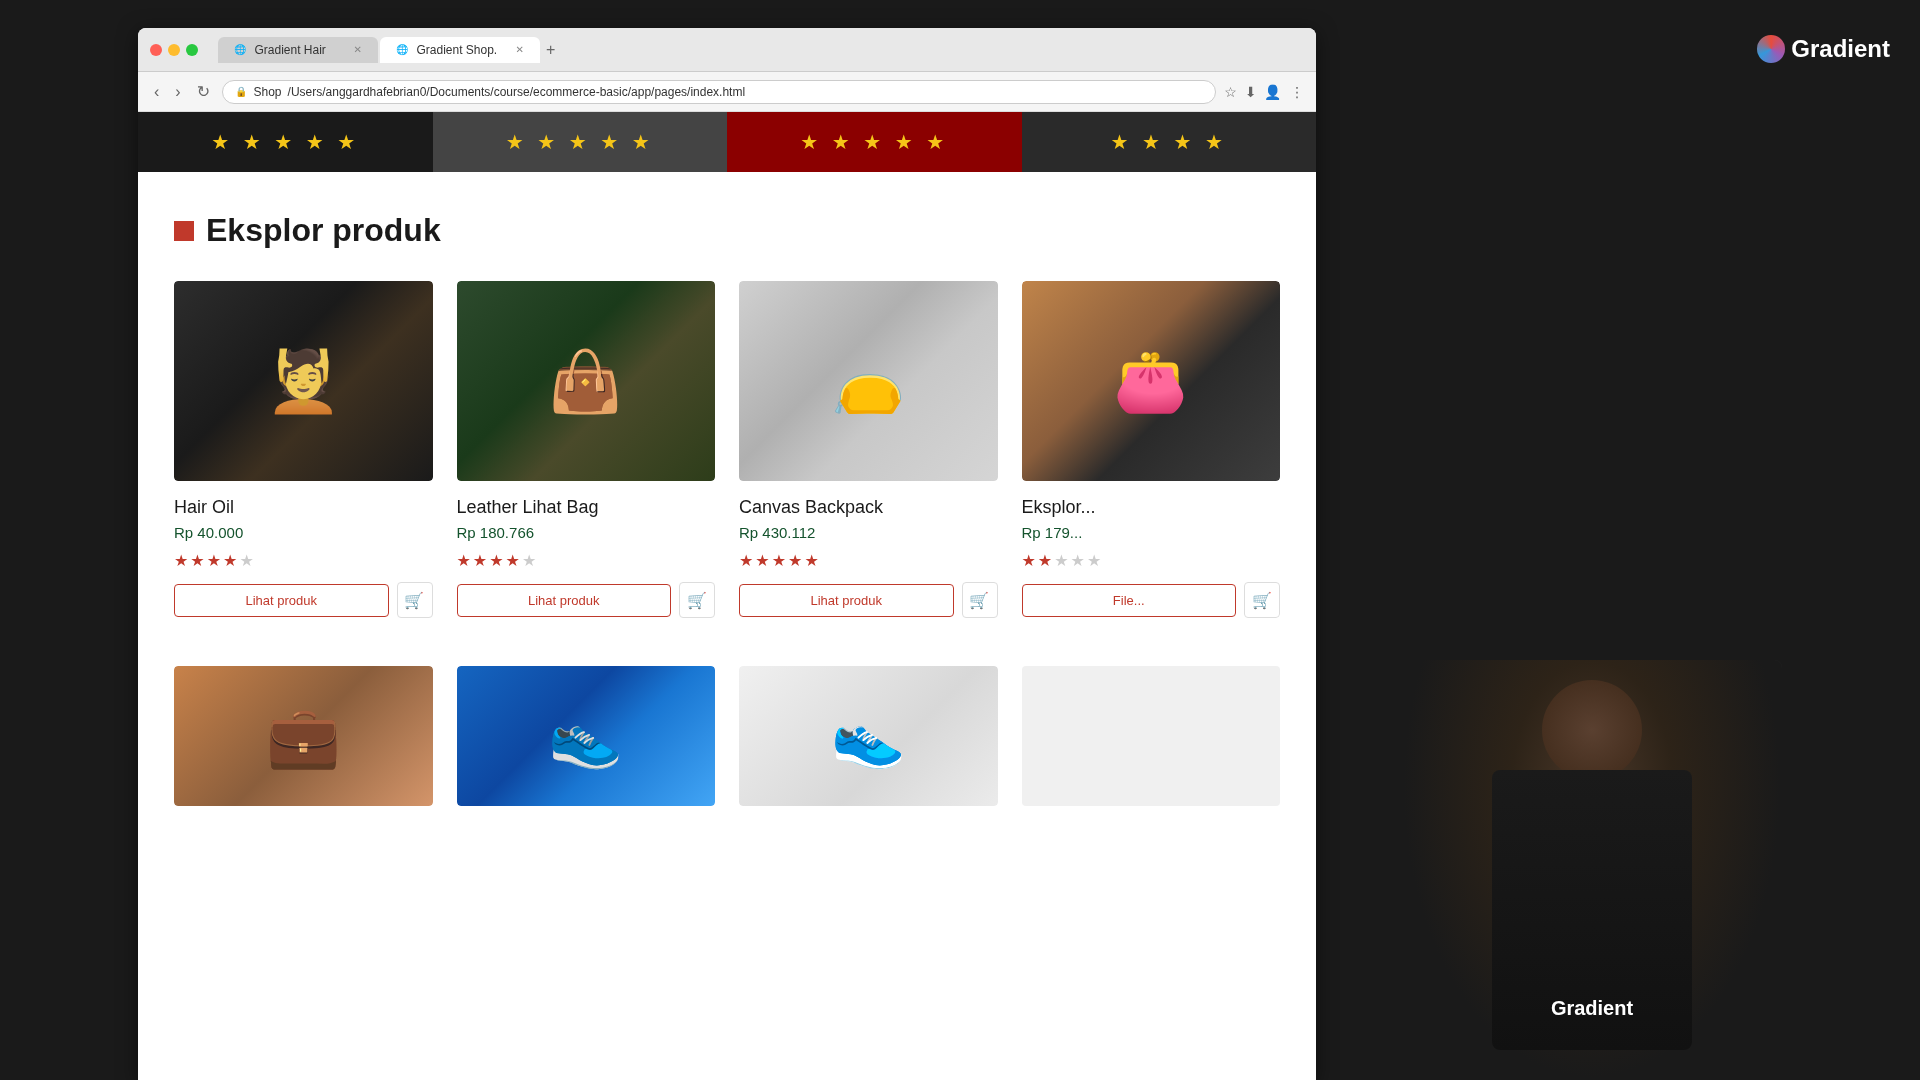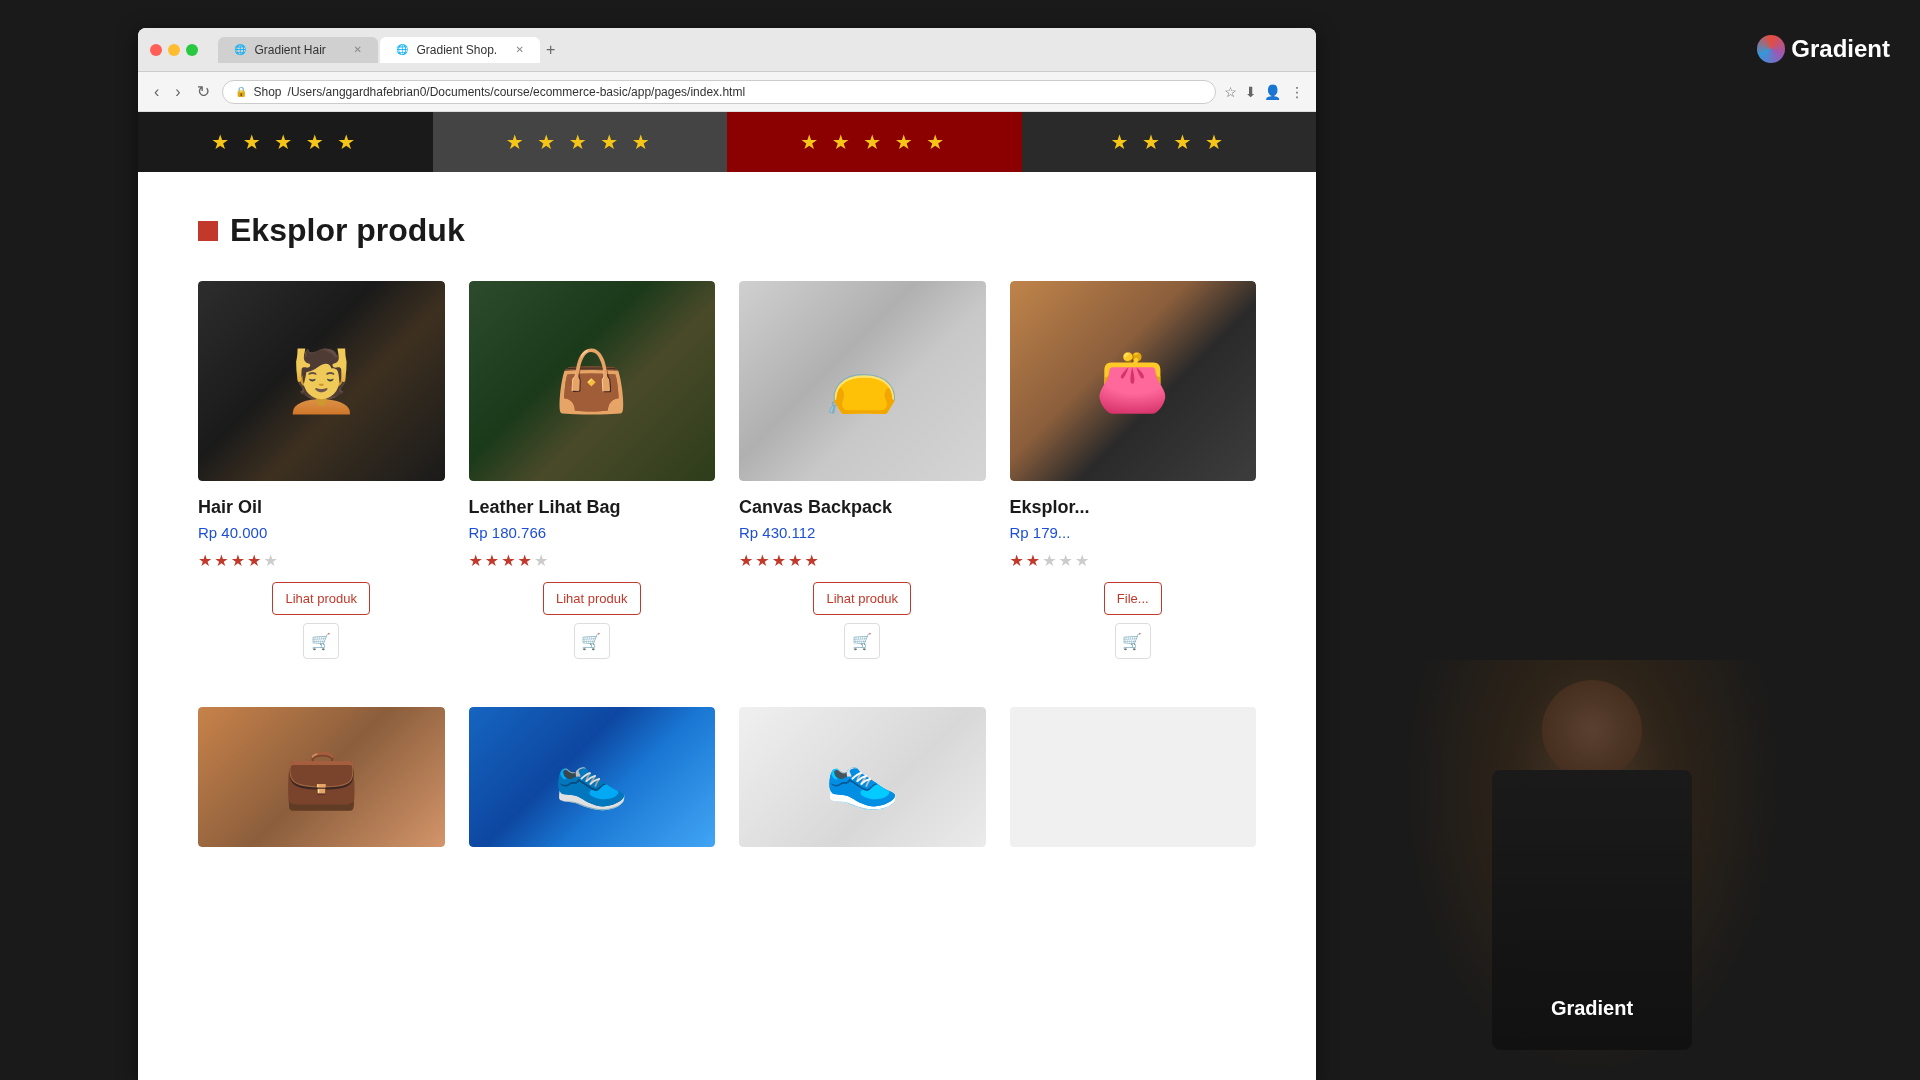--- a/index.html
+++ b/index.html
@@ -110,21 +110,21 @@
       font-size: 20px;
       letter-spacing: 4px;
     }
 
     .rating-section.dark { background: #1a1a1a; color: #f5c518; }
     .rating-section.med { background: #444; color: #f5c518; }
     .rating-section.red { background: #8b0000; color: #f5c518; }
     .rating-section.darker { background: #2a2a2a; color: #f5c518; }
 
     
-    .main-content { padding: 40px 60px; }
+    .main-content { padding: 40px 36px; }
 
     .section-header {
       display: flex;
       align-items: center;
       gap: 12px;
       margin-bottom: 32px;
     }
 
     .red-square {
       width: 20px;
@@ -243,45 +243,44 @@
       justify-content: center;
     }
     .img-white-shoes::before {
       content: '👟';
       font-size: 60px;
       filter: brightness(1.2);
     }
 
     .product-name {
       font-size: 18px;
-      font-weight: 700;
+      font-weight: 400;
       color: #1a1a1a;
       margin-bottom: 6px;
     }
 
     .product-price {
       font-size: 15px;
-      color: #1d4ed8;
+      color: #14532d;
       margin-bottom: 10px;
     }
 
     .stars {
       display: flex;
       gap: 2px;
       margin-bottom: 12px;
     }
 
     .star { color: #c0392b; font-size: 16px; }
     .star-empty { color: #ccc; font-size: 16px; }
 
     .product-actions {
       display: flex;
       gap: 8px;
       align-items: center;
-      flex-direction: column;
     }
 
     .btn-lihat {
       flex: 1;
       padding: 8px 12px;
       border: 1.5px solid #c0392b;
       background: #fff;
       color: #c0392b;
       font-size: 13px;
       font-weight: 500;

